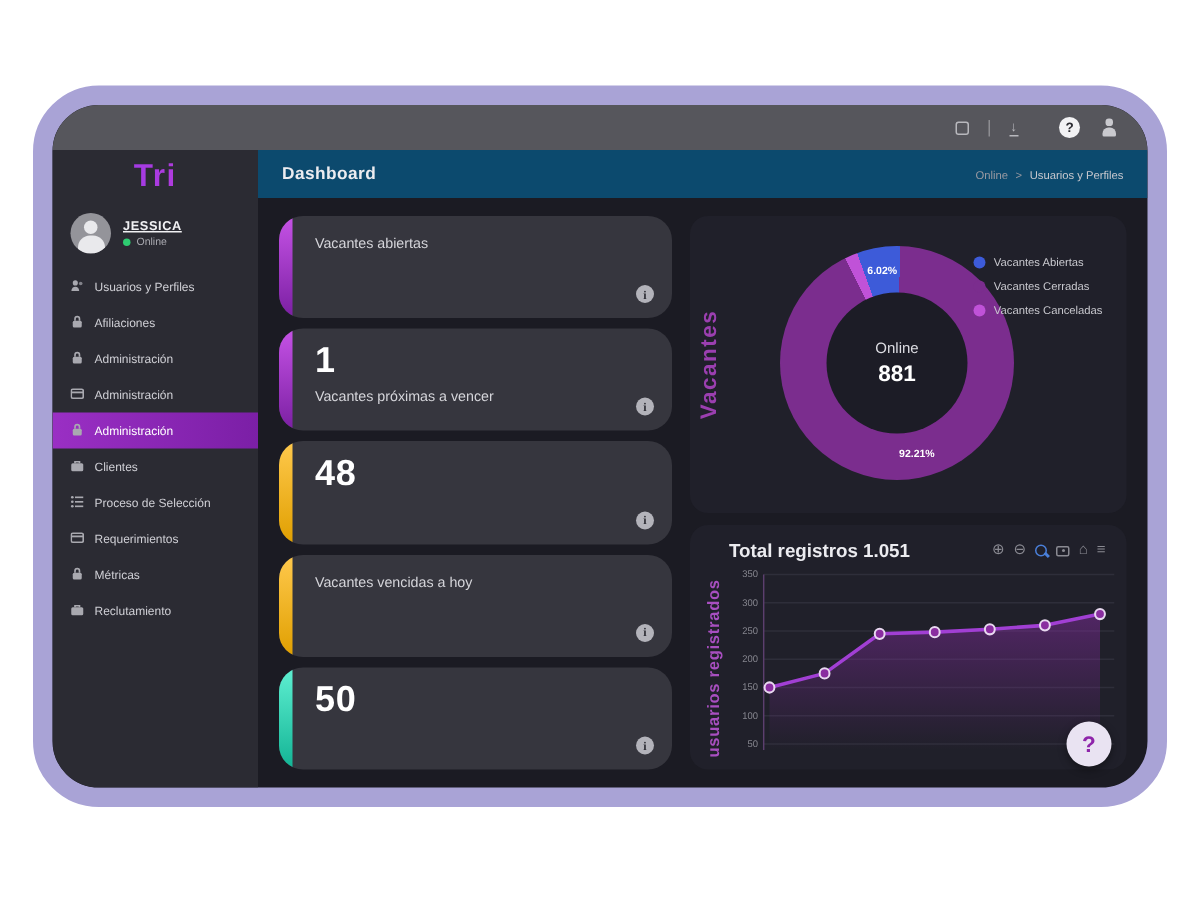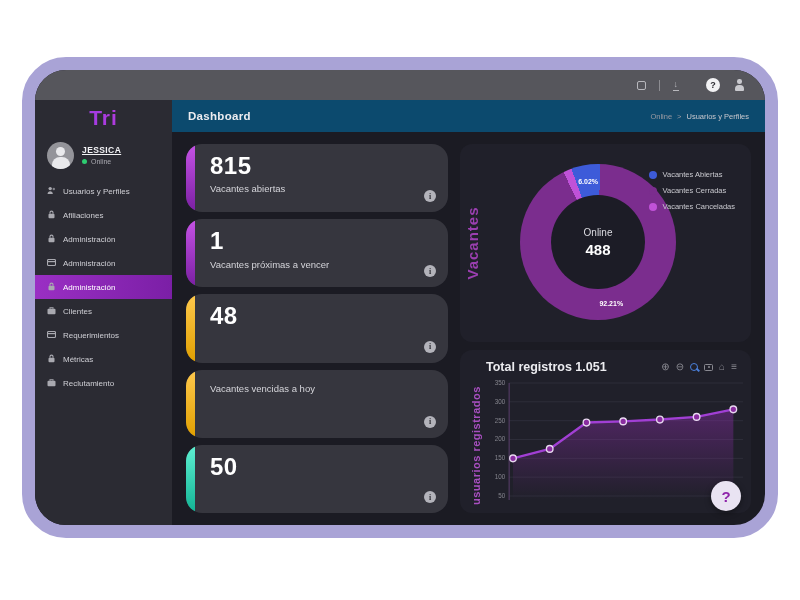--- a/index.html
+++ b/index.html
@@ -160,20 +160,31 @@
             </div>
             <div class="side-item">
               <span><svg width="9" height="9" viewBox="0 0 9 9">
                   <rect x=".5" y="2.8" width="8" height="5.4" rx="1" fill="#a9a9b0"></rect>
                   <path d="M3 2.8V1.8h3v1" fill="none" stroke="#a9a9b0" stroke-width="1.1"></path>
                 </svg></span>
               <span>Clientes</span>
             </div>
             <div class="side-item">
               <span><svg width="9" height="9" viewBox="0 0 9 9">
+                  <circle cx="1.2" cy="1.5" r=".9" fill="#a9a9b0"></circle>
+                  <rect x="3" y="1" width="5.5" height="1.1" fill="#a9a9b0"></rect>
+                  <circle cx="1.2" cy="4.5" r=".9" fill="#a9a9b0"></circle>
+                  <rect x="3" y="4" width="5.5" height="1.1" fill="#a9a9b0"></rect>
+                  <circle cx="1.2" cy="7.5" r=".9" fill="#a9a9b0"></circle>
+                  <rect x="3" y="7" width="5.5" height="1.1" fill="#a9a9b0"></rect>
+                </svg></span>
+              <span>Proceso de Selección</span>
+            </div>
+            <div class="side-item">
+              <span><svg width="9" height="9" viewBox="0 0 9 9">
                   <rect x=".5" y="1.5" width="8" height="6" rx="1" fill="none" stroke="#a9a9b0" stroke-width="1.1"></rect>
                   <rect x=".5" y="3" width="8" height="1.2" fill="#a9a9b0"></rect>
                 </svg></span>
               <span>Requerimientos</span>
             </div>
             <div class="side-item">
               <span><svg width="9" height="9" viewBox="0 0 9 9">
                   <rect x="1.5" y="3.8" width="6" height="4.5" rx="1" fill="#a9a9b0"></rect>
                   <path d="M3 3.8V2.6a1.5 1.5 0 0 1 3 0v1.2" fill="none" stroke="#a9a9b0" stroke-width="1.1"></path>
                 </svg></span>
@@ -196,21 +207,20 @@
             <span>Online</span>
             <span>&gt;</span>
             <span class="cur">Usuarios y Perfiles</span>
           </span>
         </div>
 
         <div class="content">
           <div class="stats" id="stats">
               <div class="card">
                 <div class="accent" style="background:linear-gradient(180deg,#c653e6,#7a1fa2)"></div>
-                <div class="num">815</div>
                 <div class="lbl">Vacantes abiertas</div>
                 <div class="info">i</div>
               </div>
               <div class="card">
                 <div class="accent" style="background:linear-gradient(180deg,#c653e6,#7a1fa2)"></div>
                 <div class="num">1</div>
                 <div class="lbl">Vacantes próximas a vencer</div>
                 <div class="info">i</div>
               </div>
               <div class="card">
@@ -230,21 +240,21 @@
               </div>
             </div>
 
           <div class="charts">
             <div class="panel donut-panel">
               <div class="vlabel">Vacantes</div>
               <div class="donut-wrap">
                 <div class="donut" id="donut" style="background: conic-gradient(from -20deg, rgb(61, 91, 217) 0deg, rgb(61, 91, 217) 21.672deg, rgb(123, 45, 142) 21.672deg, rgb(123, 45, 142) 353.628deg, rgb(192, 82, 216) 353.628deg, rgb(192, 82, 216) 360deg);"></div>
                 <div class="hole">
                   <div class="tl">Online</div>
-                  <div class="tv">488</div>
+                  <div class="tv">881</div>
                 </div>
                 <div id="slice-labels">
                     <div class="slice-label" style="left: 68.1258px; top: 16.7913px;">6.02%</div>
                     <div class="slice-label" style="left: 91.2607px; top: 138.565px;">92.21%</div>
                   </div>
               </div>
               <div class="legend" id="legend">
                   <div class="leg-item">
                     <span class="leg-dot" style="background:#3d5bd9"></span>
                     <span>Vacantes Abiertas</span>

